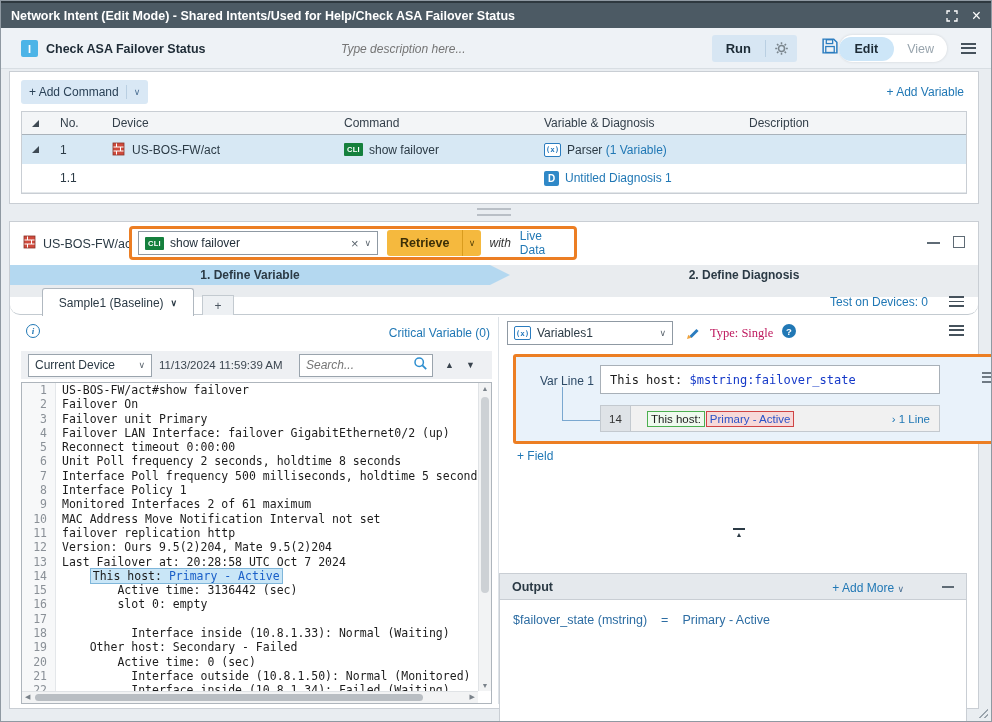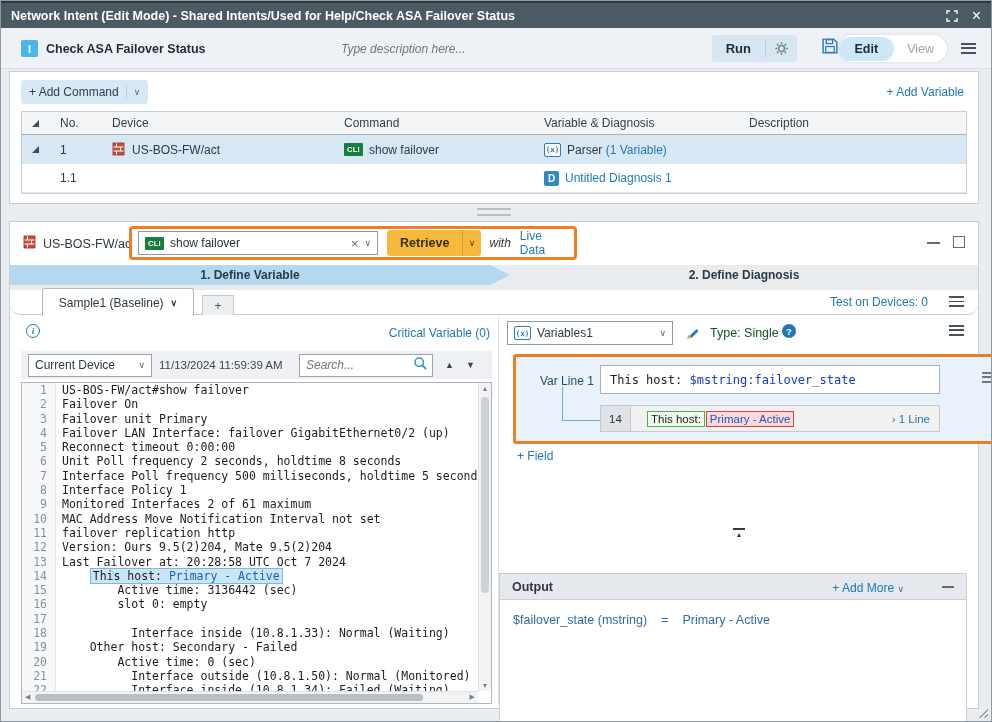--- a/index.html
+++ b/index.html
@@ -70,40 +70,40 @@
   .cb-chev { color:#5a646d; font-size:9px; cursor:pointer; }
   .retrieve { display:flex; height:26px; border-radius:3px; overflow:hidden; cursor:pointer; }
   .retrieve .r-main { background:#f5b93e; padding:0 13px; display:flex; align-items:center; font-size:12.5px; font-weight:bold; color:#3c2f07; }
   .retrieve .r-chev { background:#f5b93e; border-left:1px solid #d99c1e; width:23px; display:flex; align-items:center; justify-content:center; color:#5a4408; font-size:9px; }
   .with-txt { font-size:12px; font-style:italic; color:#333; }
   .livedata { font-size:12px; }
   .win-min { position:absolute; right:38px; top:20px; width:13px; border-top:2px solid #5f6b75; cursor:pointer; }
   .win-max { position:absolute; right:13px; top:14px; width:12px; height:12px; border:1.5px solid #5f6b75; cursor:pointer; }
 
   
-  .steps { position:absolute; left:0; top:43px; width:100%; height:25px; background:#e9ecef; }
+  .steps { position:absolute; left:0; top:43px; width:100%; height:32px; background:#e9ecef; }
   .step-arrow { position:absolute; left:0; top:0; width:500px; height:20px; background:#b4d8f0; clip-path:polygon(0 0,480px 0,500px 50%,480px 100%,0 100%); }
   .step1-lbl { position:absolute; left:0; top:0; width:480px; text-align:center; line-height:20px; font-size:12px; font-weight:bold; color:#2b3a45; }
   .step2-lbl { position:absolute; left:500px; right:0; top:0; text-align:center; line-height:20px; font-size:12px; font-weight:bold; color:#2b3a45; }
 
   
   .tabs { position:absolute; left:0; top:64px; width:100%; height:29px; border-bottom:1px solid #c3cad0;border-radius:10px; }
   .tab-active { position:absolute; left:32px; top:2px; height:28px; width:152px; background:#fff; border:1px solid #b0b8c0; border-bottom:none; border-radius:3px 3px 0 0; z-index:2; display:flex; align-items:center; justify-content:center; gap:7px; font-size:12px; color:#2b3a45; cursor:pointer; }
   .tab-active .chev { font-weight:bold; color:#2b3a45; }
   .tab-plus { position:absolute; left:192px; top:9px; height:20px; width:32px; background:#edf0f3; border:1px solid #c3cad0; border-bottom:none; display:flex; align-items:center; justify-content:center; font-size:12px; color:#4a5560; cursor:pointer; }
   .test-link { position:absolute; right:50px; top:9px; }
   .tabs-menu { position:absolute; right:14px; top:10px; }
 
   
   .info-i { position:absolute; left:16px; top:102px; width:14px; height:14px; border:1.3px solid #2178b5; border-radius:50%; color:#2178b5; font-size:9px; font-family:"Liberation Serif",serif; font-style:italic; font-weight:bold; display:flex; align-items:center; justify-content:center; cursor:pointer; }
   .critical { position:absolute; left:320px; top:104px; width:160px; text-align:right; }
   .vars-select { position:absolute; left:497px; top:99px; width:166px; height:24px; border:1px solid #8f99a3; background:#fff; display:flex; align-items:center; padding:0 6px; gap:6px; cursor:pointer; }
   .vars-select .vs-lbl { flex:1; font-size:12px; color:#2b3a45; }
   .pencil { position:absolute; left:676px; top:103px; cursor:pointer; }
-  .type-lbl { position:absolute; left:700px; top:104px; font-size:12.5px; color:#14532d; }
+  .type-lbl { position:absolute; left:700px; top:104px; font-size:12.5px; color:#be185d;font-family:Liberation Serif, serif; }
   .help-i { position:absolute; left:772px; top:102px; width:14px; height:14px; background:#2178b5; border-radius:50%; color:#fff; font-size:9.5px; font-weight:bold; display:flex; align-items:center; justify-content:center; cursor:pointer; }
   .newpattern { position:absolute; left:810px; top:104px; font-size:12.5px; color:#2b3a45; cursor:pointer;margin-top:44px; }
   .newpattern .chev { margin-left:6px; color:#2b3a45; }
   .sub-menu { position:absolute; right:14px; top:103px; }
   .vdivider { position:absolute; left:488px; top:95px; bottom:4px; width:1px; background:#dde2e7; }
 
   
   .smp-toolbar { position:absolute; left:11px; top:129px; width:471px; height:28px; background:#eef0f3; display:flex; align-items:center; padding:0 7px; }
   .dev-select { width:124px; height:23px; border:1px solid #9aa4ad; background:#fff; display:flex; align-items:center; padding:0 6px; font-size:12px; color:#2b3a45; cursor:pointer; }
   .dev-select span:first-child { flex:1; }

